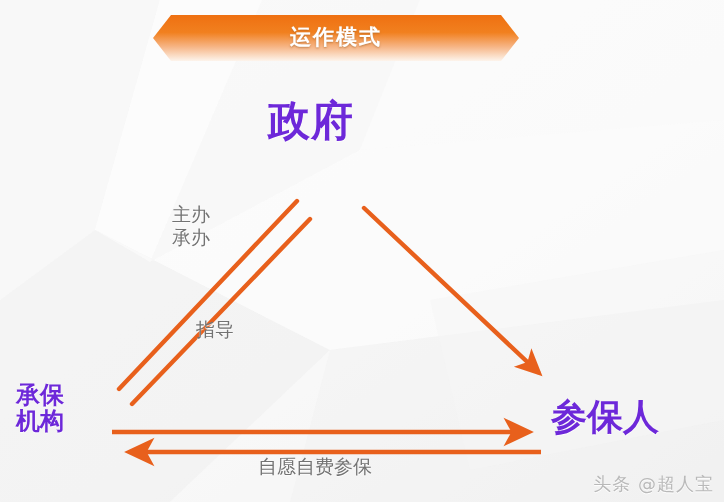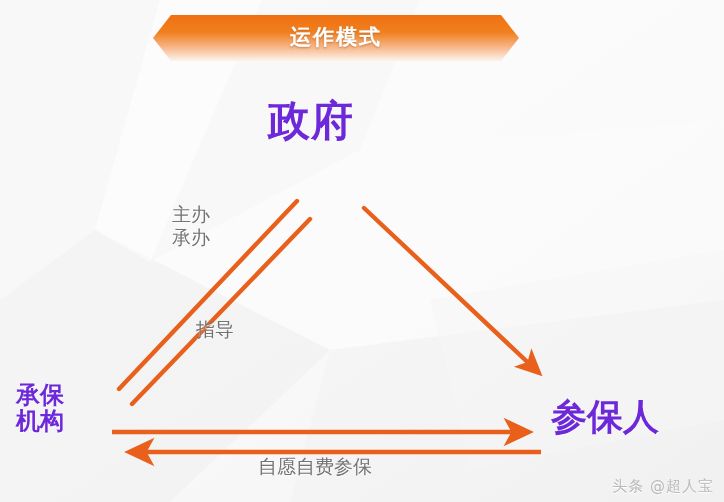--- a/index.html
+++ b/index.html
@@ -102,21 +102,21 @@
   #edge-guidance  { left: 196px; top: 318px; }
   #edge-policy    { left: 448px; top: 233px; }
   #edge-service   { left: 258px; top: 395px; }
   #edge-voluntary { left: 258px; top: 455px; }
 
   
   #watermark {
     position: absolute;
     right: 10px;
     bottom: 6px;
-    font-size: 15px;
+    font-size: 18px;
     color: #b9b9b9;
     letter-spacing: 1px;
     text-shadow: 0 1px 0 rgba(255,255,255,.9);
   }
 </style>
 </head>
 <body>
 
 <div id="slide">
 

